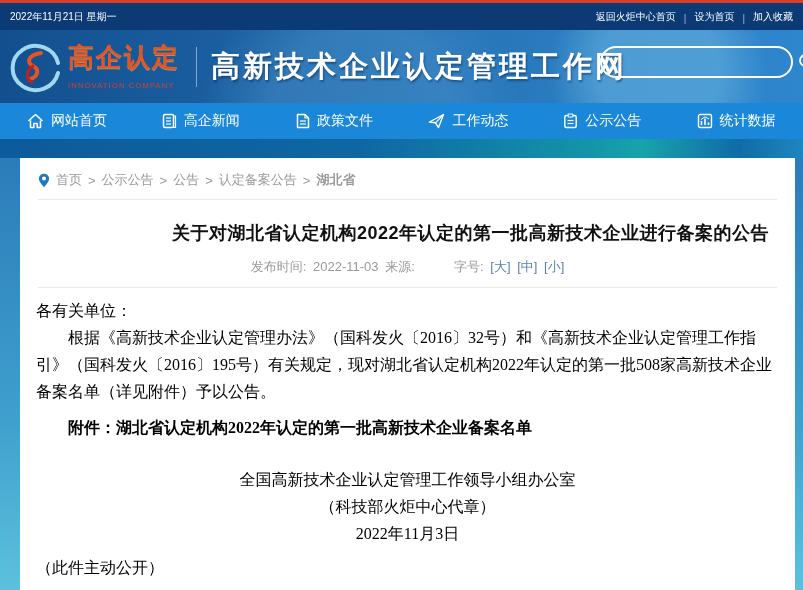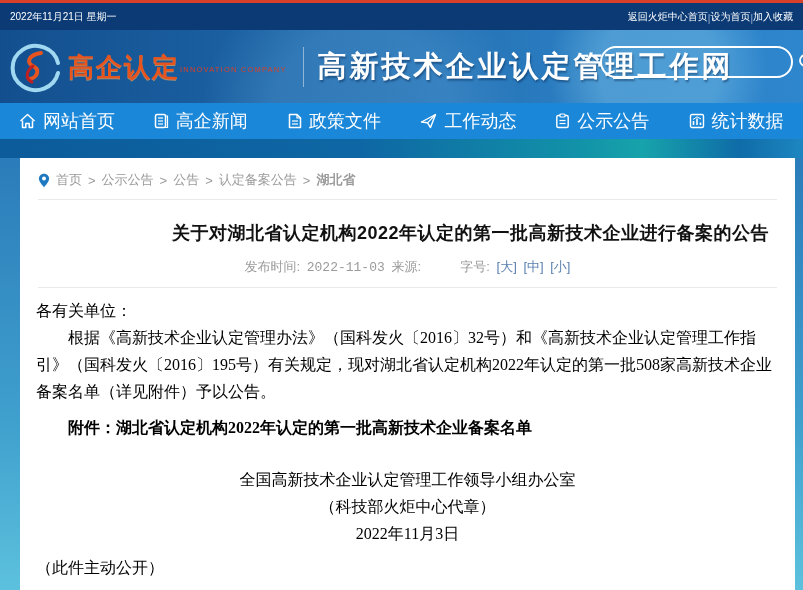--- a/index.html
+++ b/index.html
@@ -5,50 +5,50 @@
   * { margin:0; padding:0; box-sizing:border-box; }
   html,body { width:803px; height:590px; overflow:hidden; }
   body { font-family:"Liberation Sans", sans-serif; background:#2b7cba; }
 
   
   .top-line { height:3px; background:#d8402a; }
 
   
   .topbar { height:27px; background:#0b3a75; color:#fff; font-size:10px;
     display:flex; justify-content:space-between; align-items:center; padding:0 10px; }
-  .topbar-links { display:flex; align-items:flex-end; }
+  .topbar-links { display:flex; align-items:flex-end; gap:8px; }
   .topbar-links a { color:#fff; text-decoration:none; cursor:pointer; }
   .tb-sep { color:#9db6d8; }
 
   
   .header { height:73px; position:relative; display:flex; align-items:center;
     background:
       radial-gradient(circle at 82% 55%, rgba(130,200,235,0.40) 0 60px, rgba(130,200,235,0) 110px),
       radial-gradient(circle at 45% 120%, rgba(90,160,215,0.35) 0 90px, rgba(90,160,215,0) 160px),
       linear-gradient(90deg,#134f8f 0%, #1c63a4 35%, #2a7cc0 70%, #2e86cd 100%);
     padding:0 8px; }
   .logo { display:flex; align-items:center; gap:6px; cursor:pointer; }
   .logo-mark { width:54px; height:52px; }
-  .logo-texts { display:flex; line-height:1; }
+  .logo-texts { display:flex; flex-direction:column; line-height:1; }
   .logo-zh { color:#e8541e; font-size:26px; font-weight:bold; letter-spacing:2px;
     text-shadow:0 1px 0 rgba(255,180,90,0.6); }
   .logo-en { color:#d8402a; font-size:7.5px; letter-spacing:1.2px; margin-top:12px; }
   .logo-divider { width:1px; height:40px; background:rgba(255,255,255,0.45); margin:0 14px 0 16px; }
   .site-title { color:#fff; font-size:29px; font-weight:bold; letter-spacing:3px;
     font-family:"Liberation Serif", serif; text-shadow:1px 2px 2px rgba(0,30,70,0.45); white-space:nowrap; }
   .search-box { position:absolute; right:10px; top:16px; width:193px; height:32px;
     border:2px solid #fff; border-radius:17px; display:flex; align-items:center; }
   .search-input { flex:1; height:100%; background:transparent; border:none; outline:none;
     color:#fff; font-size:13px; padding:0 6px 0 14px; }
   .search-btn { background:none; border:none; cursor:pointer; padding:0 10px 0 0; display:flex; align-items:center; }
 
   
   .navbar { height:36px; background:#1b87d9; display:flex; }
   .nav-item { flex:1; display:flex; align-items:center; justify-content:center; gap:7px;
-    color:#fff; font-size:18px; cursor:pointer; }
+    color:#fff; font-size:14px; cursor:pointer; }
   .nav-item svg { flex:0 0 auto; }
 
   
   .sub-banner { height:19px;
     background:linear-gradient(90deg,#0c5b9a 0%, #0e67a4 45%, #1292a8 72%, #17a3ab 80%, #0f6ca8 92%, #1d86c0 100%); }
 
   
   .main-bg { height:432px; padding:0 8px 0 20px;
     background:linear-gradient(180deg,#2b7cba 0%, #3f9fcd 60%, #5cc1dd 100%); }
   .card { background:#fff; height:100%; padding:0 16px; overflow:hidden; }
@@ -58,21 +58,21 @@
   .breadcrumb a { color:#9a9a9a; text-decoration:none; cursor:pointer; }
   .bc-sep { color:#9a9a9a; }
   .bc-current { color:#1f79c0; font-weight:bold; }
   .divider { border:none; border-top:1px solid #e9e9e9; margin:0 2px; }
 
   .article-title { text-align:right; font-size:18px; font-weight:bold; color:#111;
     margin:21px 10px 0; letter-spacing:0.5px; }
   .article-meta { text-align:center; font-size:13px; color:#9a9a9a; margin:13px 0 11px; }
   .article-meta .gap { display:inline-block; width:26px; }
   .size-link { color:#5a7fae; cursor:pointer; text-decoration:none; margin-left:3px; }
-  .meta-val { margin:4px 3px;font-family:Liberation Mono, monospace; }
+  .meta-val { margin:4px 3px; }
 
   .article-body { font-family:"Liberation Serif", serif; font-size:16px; color:#000;
     line-height:27px; margin-top:9px; }
   .salutation { }
   .para { text-indent:2em; }
   .attachment { text-indent:2em; margin-top:9px; font-weight:bold; }
   .sig-block { text-align:center; margin-top:25px; }
   .disclosure { margin-top:7px; }
   .pdf-link { display:inline-block; font-family:"Liberation Sans", sans-serif; font-size:14px;
     color:#333; text-decoration:none; cursor:pointer; margin-top:4px; }

